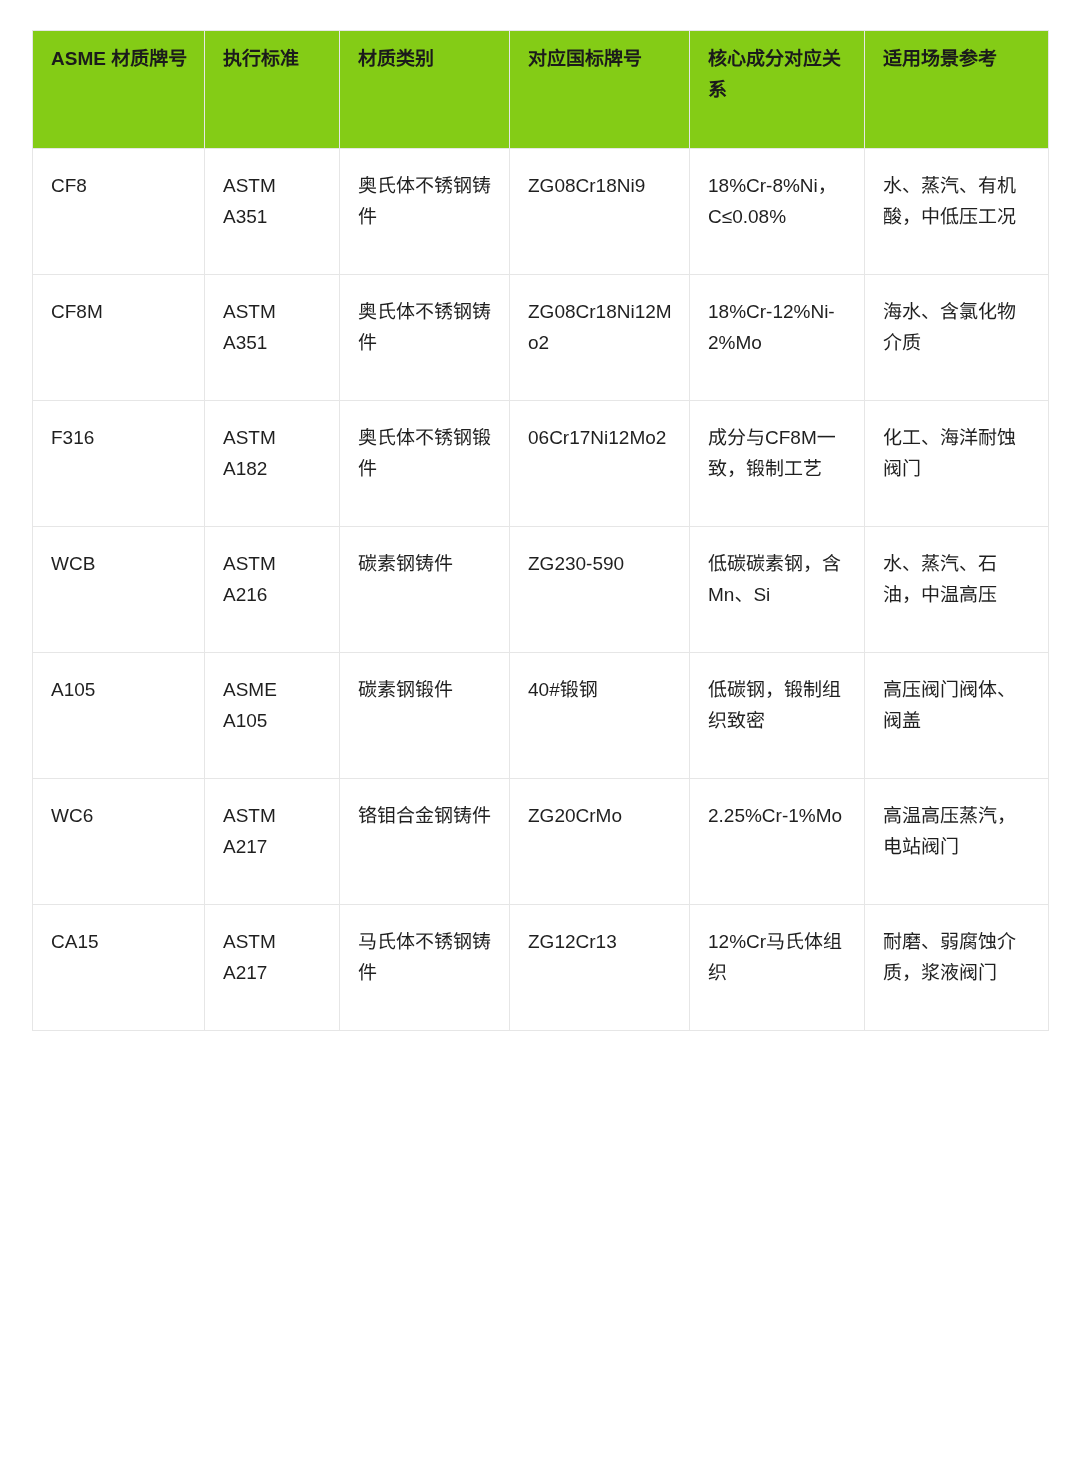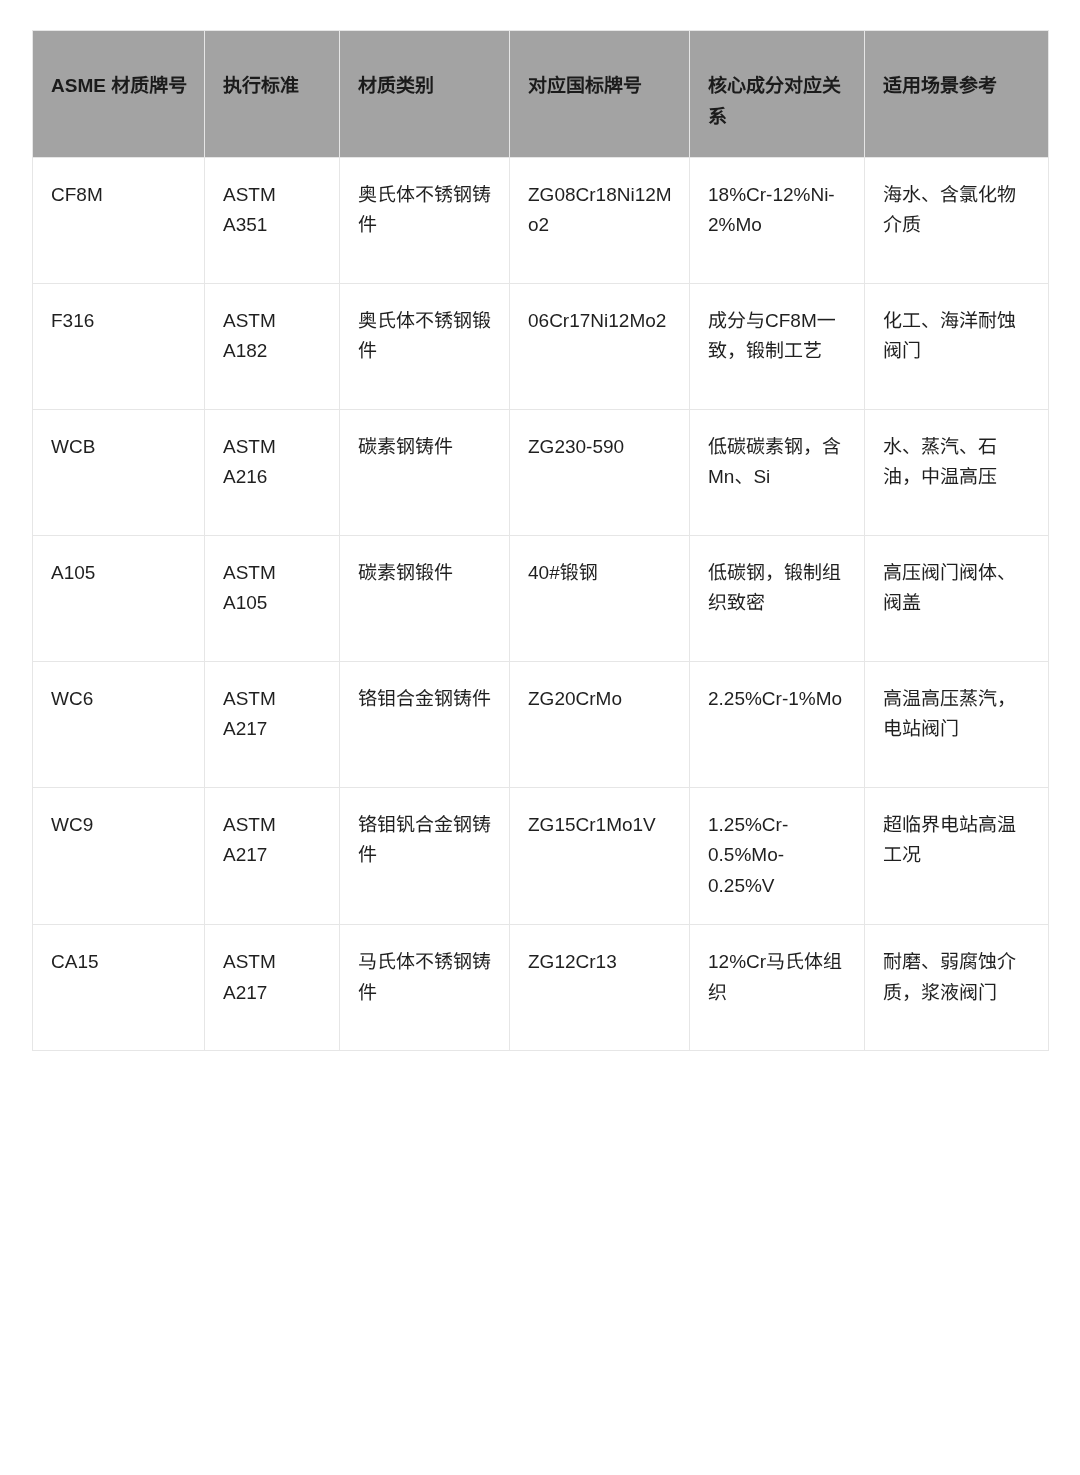--- a/index.html
+++ b/index.html
@@ -38,24 +38,24 @@
     border: 1px solid #e6e6e6;
     text-align: left;
     vertical-align: top;
     padding: 22px 16px 22px 18px;
     font-size: 19px;
     line-height: 1.62;
     word-break: break-word;
     overflow-wrap: break-word;
   }
   table.matmap thead th {
-    background: #a3a3a3;
+    background: #84cc16;
     font-weight: 700;
     color: #1b1b1b;
-    padding-top: 40px;
+    padding-top: 13px;
     padding-bottom: 24px;
     font-size: 19px;
   }
   table.matmap thead tr {
     height: 118px;
   }
   table.matmap tbody td {
     font-weight: 400;
     color: #1f1f1f;
     background: #ffffff;
@@ -85,20 +85,28 @@
         <th>ASME 材质牌号</th>
         <th>执行标准</th>
         <th>材质类别</th>
         <th>对应国标牌号</th>
         <th>核心成分对应关系</th>
         <th>适用场景参考</th>
       </tr>
     </thead>
     <tbody>
       <tr>
+        <td>CF8</td>
+        <td>ASTM A351</td>
+        <td>奥氏体不锈钢铸件</td>
+        <td>ZG08Cr18Ni9</td>
+        <td>18%Cr-8%Ni，C≤0.08%</td>
+        <td>水、蒸汽、有机酸，中低压工况</td>
+      </tr>
+      <tr>
         <td>CF8M</td>
         <td>ASTM A351</td>
         <td>奥氏体不锈钢铸件</td>
         <td>ZG08Cr18Ni12Mo2</td>
         <td>18%Cr-12%Ni-2%Mo</td>
         <td>海水、含氯化物介质</td>
       </tr>
       <tr>
         <td>F316</td>
         <td>ASTM A182</td>
@@ -110,43 +118,35 @@
       <tr>
         <td>WCB</td>
         <td>ASTM A216</td>
         <td>碳素钢铸件</td>
         <td>ZG230-590</td>
         <td>低碳碳素钢，含Mn、Si</td>
         <td>水、蒸汽、石油，中温高压</td>
       </tr>
       <tr>
         <td>A105</td>
-        <td>ASTM A105</td>
+        <td>ASME A105</td>
         <td>碳素钢锻件</td>
         <td>40#锻钢</td>
         <td>低碳钢，锻制组织致密</td>
         <td>高压阀门阀体、阀盖</td>
       </tr>
       <tr>
         <td>WC6</td>
         <td>ASTM A217</td>
         <td>铬钼合金钢铸件</td>
         <td>ZG20CrMo</td>
         <td>2.25%Cr-1%Mo</td>
         <td>高温高压蒸汽，电站阀门</td>
       </tr>
       <tr>
-        <td>WC9</td>
-        <td>ASTM A217</td>
-        <td>铬钼钒合金钢铸件</td>
-        <td>ZG15Cr1Mo1V</td>
-        <td>1.25%Cr-0.5%Mo-0.25%V</td>
-        <td>超临界电站高温工况</td>
-      </tr>
-      <tr>
         <td>CA15</td>
         <td>ASTM A217</td>
         <td>马氏体不锈钢铸件</td>
         <td>ZG12Cr13</td>
         <td>12%Cr马氏体组织</td>
         <td>耐磨、弱腐蚀介质，浆液阀门</td>
       </tr>
     </tbody>
   </table>
 </div>

